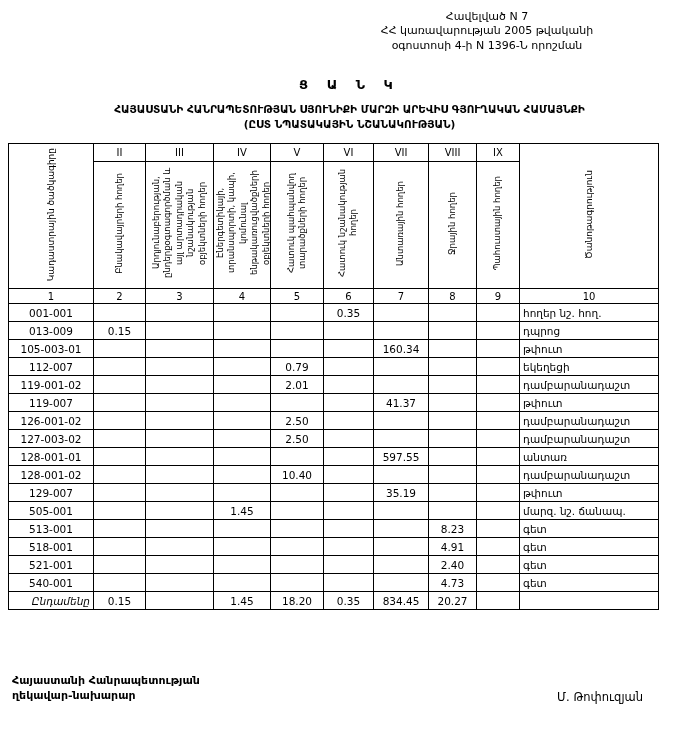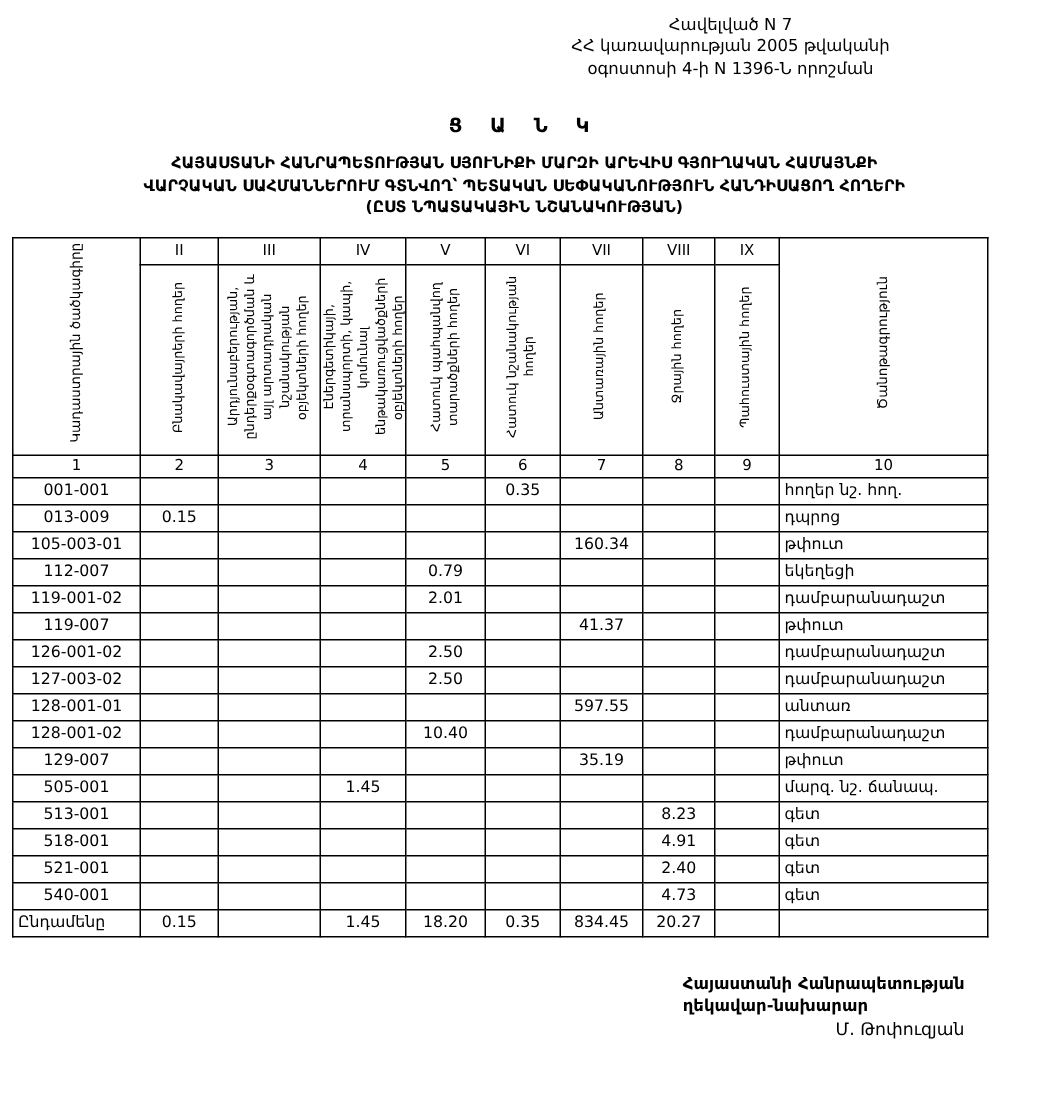--- a/index.html
+++ b/index.html
@@ -82,49 +82,47 @@
   tbody td {
     height: 18px;
     font-size: 10.5px;
     padding: 0 3px;
     vertical-align: middle;
     white-space: nowrap;
   }
   td.code-cell { text-align: center; }
   td.val-cell { text-align: center; }
   td.note-cell { text-align: left; }
-  td.total-label { text-align: left; }
+  td.total-label { text-align: right; font-style: italic; }
   .footer {
     display: flex;
     justify-content: space-between;
     align-items: flex-end;
-    margin-top: 24px;
+    margin-top: 64px;
     padding: 0 48px 0 4px;
-    flex-direction: column;
   }
   .footer-left {
     font-weight: bold;
     font-size: 11px;
     line-height: 1.35;
   }
   .signature { font-size: 11.5px; }
 </style>
 </head>
 <body>
 
 <div class="appendix">
   <div>Հավելված N 7</div>
   <div>ՀՀ կառավարության 2005 թվականի</div>
   <div>օգոստոսի 4-ի N 1396-Ն որոշման</div>
 </div>
 
 <div class="title-block">
   <div class="title-main">Ց Ա Ն Կ</div>
   <div class="title-sub">ՀԱՅԱՍՏԱՆԻ ՀԱՆՐԱՊԵՏՈՒԹՅԱՆ ՍՅՈՒՆԻՔԻ ՄԱՐԶԻ ԱՐԵՎԻՍ ԳՅՈՒՂԱԿԱՆ ՀԱՄԱՅՆՔԻ</div>
-  <div class="title-sub">ՎԱՐՉԱԿԱՆ ՍԱՀՄԱՆՆԵՐՈՒՄ ԳՏՆՎՈՂ՝ ՊԵՏԱԿԱՆ ՍԵՓԱԿԱՆՈՒԹՅՈՒՆ ՀԱՆԴԻՍԱՑՈՂ ՀՈՂԵՐԻ</div>
   <div class="title-sub">(ԸՍՏ ՆՊԱՏԱԿԱՅԻՆ ՆՇԱՆԱԿՈՒԹՅԱՆ)</div>
 </div>
 
 <table class="land-table">
   <colgroup>
     <col style="width:85px">
       <col style="width:52px">
       <col style="width:68px">
       <col style="width:57px">
     <col style="width:53px">

